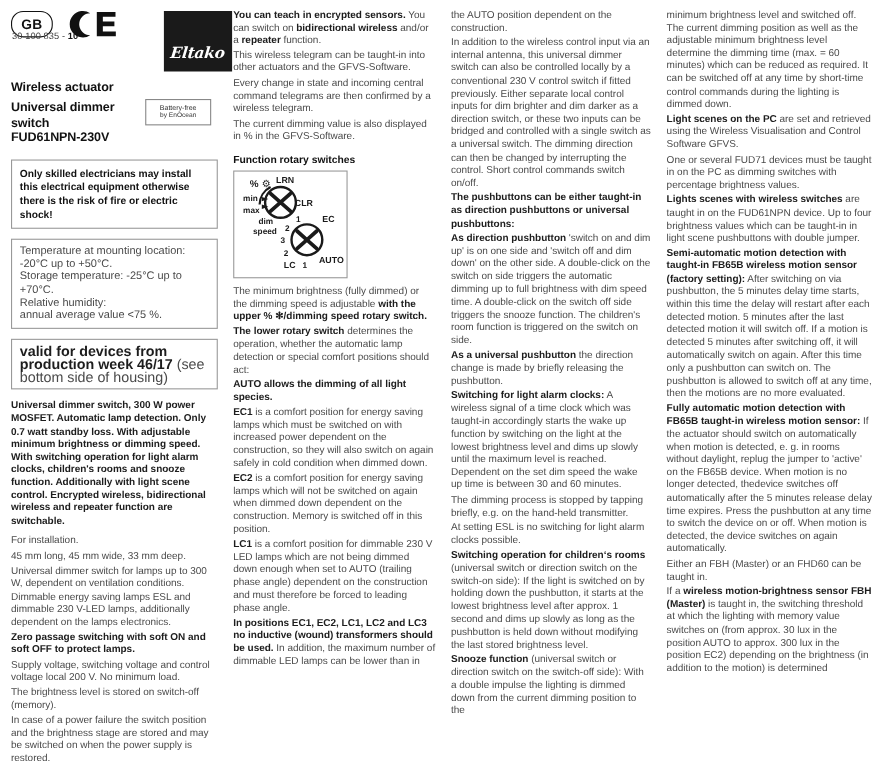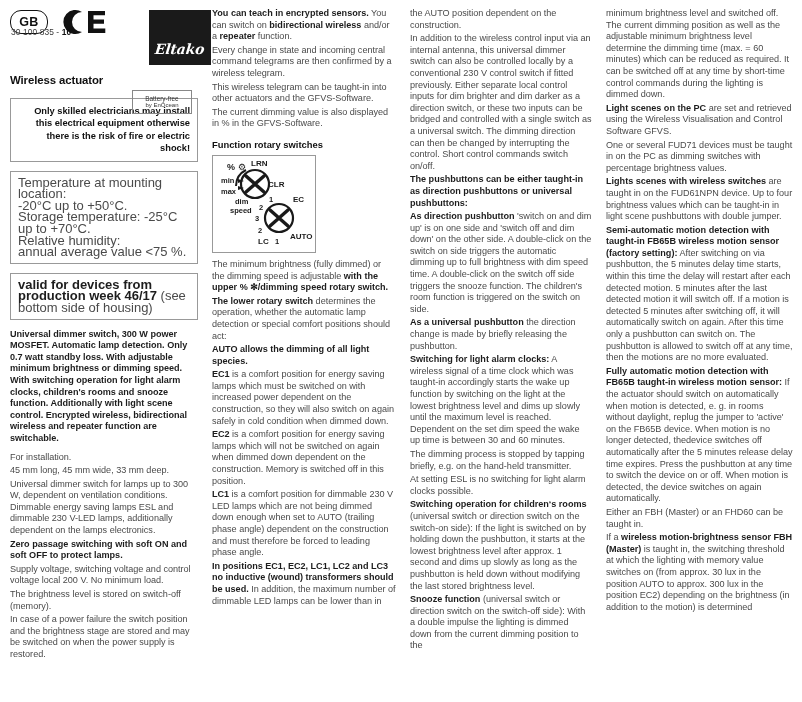--- a/index.html
+++ b/index.html
@@ -117,28 +117,28 @@
   .battery-badge .bb1 { font-weight: normal; }
   .battery-badge .bb2 { font-size: 6px; }
 
   .warn-box {
     border: 1px solid #999;
     padding: 6px 7px 6px 7px;
     margin-top: 12px;
   }
   .warn-box p {
     font-size: 9.3px; font-weight: bold; color: #111;
-    line-height: 12.4px; margin: 0; text-align: right;
+    line-height: 12.4px; margin: 0;
   }
   .spec-box {
     border: 1px solid #999;
     padding: 5px 7px 5px 7px;
     margin-top: 9px;
   }
-  .spec-box p { font-size: 13px; line-height: 11.6px; margin: 0; }
+  .spec-box p { font-size: 10px; line-height: 11.6px; margin: 0; }
   .valid-box {
     border: 1px solid #999;
     padding: 5px 7px 5px 7px;
     margin-top: 9px;
   }
   .valid-box p { font-size: 13px; line-height: 11.6px; margin: 0; }
 
   .blk { margin-top: 9px; }
   .sec-head {
     font-size: 9.4px; font-weight: bold; color: #111;
@@ -174,20 +174,24 @@
         <span>30 100 835 -</span>
         <b>10</b>
       </div>
       <div class="logo-box">
         <span class="logo-text">Eltako</span>
       </div>
     </div>
 
     <div class="title-block">
       <div class="title-1">Wireless actuator</div>
+      <div class="title-2">
+        <span>Universal dimmer switch</span><br>
+        <span>FUD61NPN-230V</span>
+      </div>
       <div class="battery-badge">
         <span class="bb1">Battery-free</span>
         <span class="bb2">by EnOcean</span>
       </div>
     </div>
 
     <div class="warn-box">
       <p>Only skilled electricians may install this electrical equipment otherwise there is the risk of fire or electric shock!</p>
     </div>
 
@@ -211,22 +215,22 @@
       <p>Universal dimmer switch for lamps up to 300 W, dependent on ventilation  conditions. Dimmable energy saving lamps ESL and dimmable 230 V-LED lamps, additionally  dependent on the lamps electronics.</p>
       <p class="b">Zero passage switching with soft ON and soft OFF to protect lamps.</p>
       <p>Supply voltage, switching voltage and control voltage local 200 V. No minimum load.</p>
       <p>The brightness level is stored on switch-off (memory).</p>
       <p>In case of a power failure the switch position and the brightness stage are stored and may be switched on when the power supply is restored.</p>
     </div>
   </div>
 
   <div class="col col-2">
     <p><b>You can teach in encrypted sensors.</b><span> You can switch on </span><b>bidirectional wireless</b><span> and/or a </span><b>repeater</b><span> function.</span></p>
+    <p>This wireless telegram can be taught-in into other actuators and the GFVS-Software.</p>
     <p>Every change in state and incoming central command telegrams are then confirmed by a wireless telegram.</p>
-    <p>This wireless telegram can be taught-in into other actuators and the GFVS-Software.</p>
     <p>The current dimming value is also displayed in % in the GFVS-Software.</p>
 
     <div class="blk">
       <div class="sec-head">Function rotary switches</div>
 
       <div class="rotary-box">
         <svg width="104" height="98" viewBox="0 0 104 98" aria-hidden="true">
 
           <circle cx="42" cy="28" r="14" fill="none" stroke="#1a1a1a" stroke-width="2.2"></circle>
           <path d="M42 28 l-9 -8 M42 28 l9 -8 M42 28 l-9 8 M42 28 l9 8" stroke="#1a1a1a" stroke-width="3.4" stroke-linecap="round"></path>

